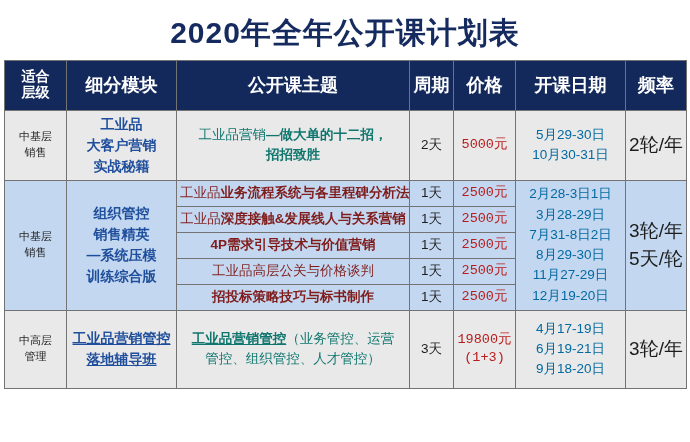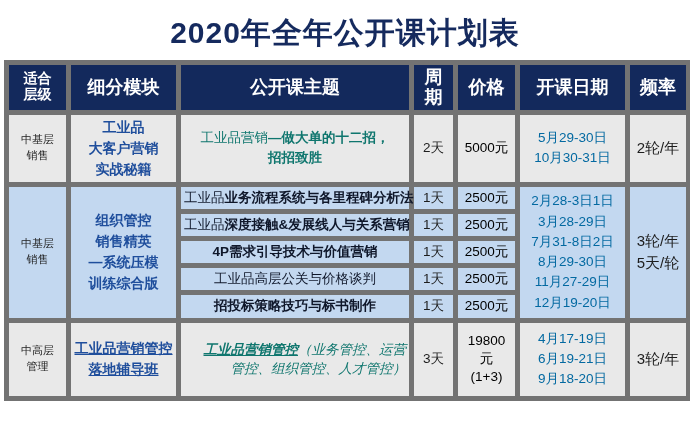--- a/index.html
+++ b/index.html
@@ -26,21 +26,21 @@
 
   
   .tbl-wrap{padding:0 4px;box-sizing:border-box;width:690px;}
   table.sched{
     width:682px;
     border-collapse:collapse;
     table-layout:fixed;
     margin-top:8px;
   }
   table.sched td,table.sched th{
-    border:5px solid #737373;
+    border:1px solid #737373;
     padding:2px 3px;
     vertical-align:middle;
     text-align:center;
     box-sizing:border-box;
   }
 
   
   thead th{
     background:#13295c;
     color:#ffffff;
@@ -72,25 +72,25 @@
   .module{
     font-size:14px;font-weight:bold;color:#1f4e9c;line-height:1.5;
   }
   .module.u{text-decoration:underline;}
   .topic{
     font-size:13.5px;color:#0f766e;line-height:1.45;
     text-align:center;
   }
   .topic .lead{font-weight:normal;}
   .topic .bold{font-weight:bold;}
-  .topic-row{font-size:13.5px;color:#0f172a;white-space:nowrap;}
+  .topic-row{font-size:13.5px;color:#7f1d1d;white-space:nowrap;}
   .dur{font-size:13.5px;color:#1d1d1d;}
-  .price{font-size:13.5px;color:#000000;line-height:1.35;}
+  .price{font-size:13.5px;color:#b91c1c;line-height:1.35;font-family:Liberation Mono, monospace;}
   .date{font-size:13.5px;color:#0369a1;line-height:1.5;}
-  .freq{font-size:15px;color:#1d1d1d;line-height:1.5;}
+  .freq{font-size:19px;color:#1d1d1d;line-height:1.5;}
 
   .r1{height:70px;}
   .rmid{height:26px;}
   .rlast{height:78px;}
 </style>
 </head>
 <body>
 
 <div class="page">
 
@@ -214,21 +214,21 @@
 
         <tr class="band-gray rlast">
           <td class="level">
             <div>中高层</div>
             <div>管理</div>
           </td>
           <td class="module u">
             <div>工业品营销管控</div>
             <div>落地辅导班</div>
           </td>
-          <td class="topic" style="text-align:right;font-style:italic;">
+          <td class="topic" style="text-align:center;">
             <div>
               <span class="bold" style="text-decoration:underline">工业品营销管控</span><span>（业务管控、运营</span>
             </div>
             <div>管控、组织管控、人才管控）</div>
           </td>
           <td class="dur">3天</td>
           <td class="price">
             <div>19800元</div>
             <div>(1+3)</div>
           </td>

